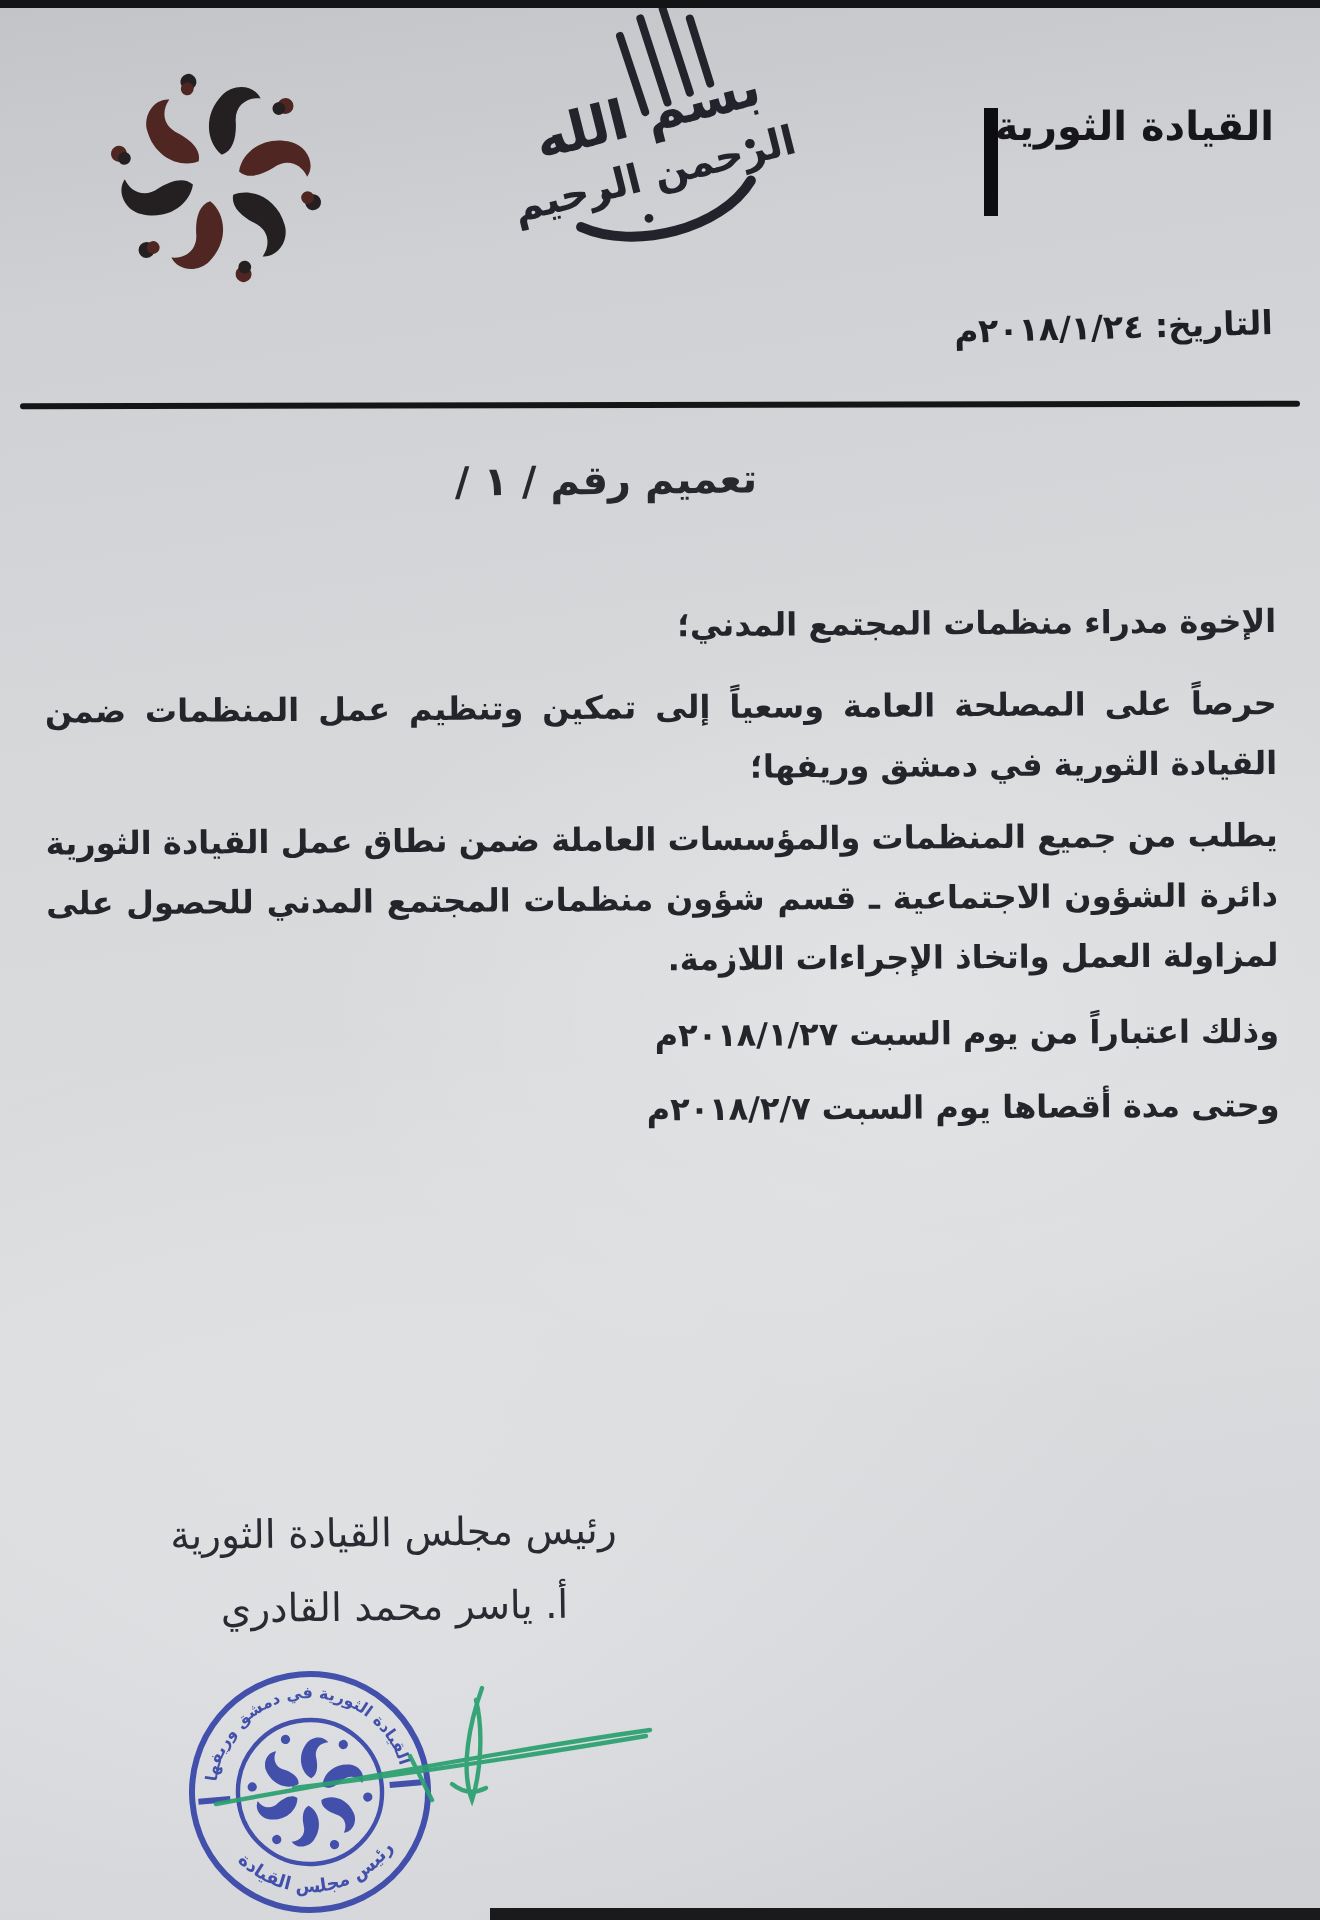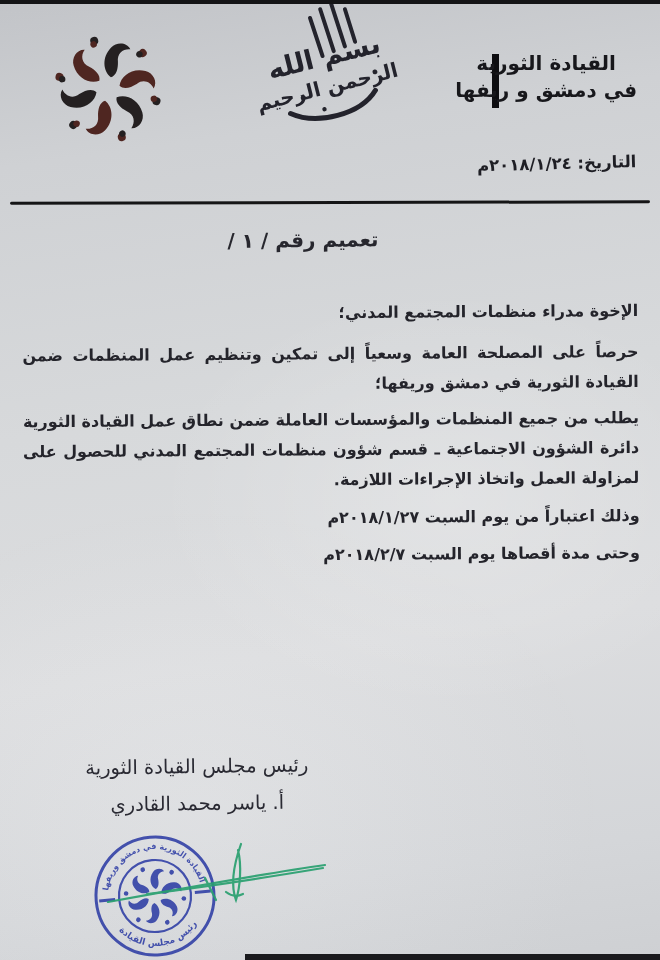--- a/index.html
+++ b/index.html
@@ -13,21 +13,21 @@
       linear-gradient(172deg,#c6c8cc 0%,#d3d5d8 16%,#dbdddf 42%,#e0e1e3 66%,#d8dadd 88%,#d2d4d7 100%);
   }
   .strip-top{position:absolute;left:0;top:0;width:660px;height:4px;background:#141416;}
   .strip-bottom{position:absolute;left:245px;right:0;top:954px;height:6px;background:#1a1a1d;}
 
   .logo-star{position:absolute;left:38px;top:22px;}
   .bismillah{position:absolute;left:250px;top:4px;}
 
   .org-bar{position:absolute;right:161px;top:54px;width:7px;height:54px;background:#0d0d10;}
   .org-block{
-    position:absolute;right:23px;top:50px;text-align:center;color:#17171b;
+    position:absolute;right:23px;top:50px;text-align:left;color:#17171b;
     font-weight:bold;font-size:20px;line-height:27px;letter-spacing:0;
   }
   .date-line{
     position:absolute;right:24px;top:152px;color:#1e1e24;font-weight:bold;font-size:16.5px;
     transform:rotate(-1.6deg);transform-origin:100% 50%;
   }
   .rule{position:absolute;left:10px;right:10px;top:201px;height:3px;background:#151516;border-radius:2px;transform:rotate(-.12deg);}
 
   .doc-title{
     position:absolute;left:0;top:228px;width:100%;text-align:center;color:#27272e;
@@ -97,21 +97,20 @@
       <path d="M32,100 C55,118 100,118 120,98" fill="none" stroke="#23232c" stroke-width="5" stroke-linecap="round"></path>
       <circle cx="48" cy="88" r="2.4"></circle>
         <circle cx="124" cy="80" r="2.4"></circle>
         <circle cx="66" cy="104" r="2.2"></circle>
     </g>
   </svg>
 
   <div class="org-bar"></div>
   <div class="org-block">
     <div>القيادة الثورية</div>
-    <div>في دمشق و ريفها</div>
   </div>
 
   <div class="date-line">التاريخ: ٢٠١٨/١/٢٤م</div>
 
   <div class="rule"></div>
 
   <div class="doc-title">تعميم رقم / ١ /</div>
 
   <div class="body-text">
     <div class="bline l-right">الإخوة مدراء منظمات المجتمع المدني؛</div>

